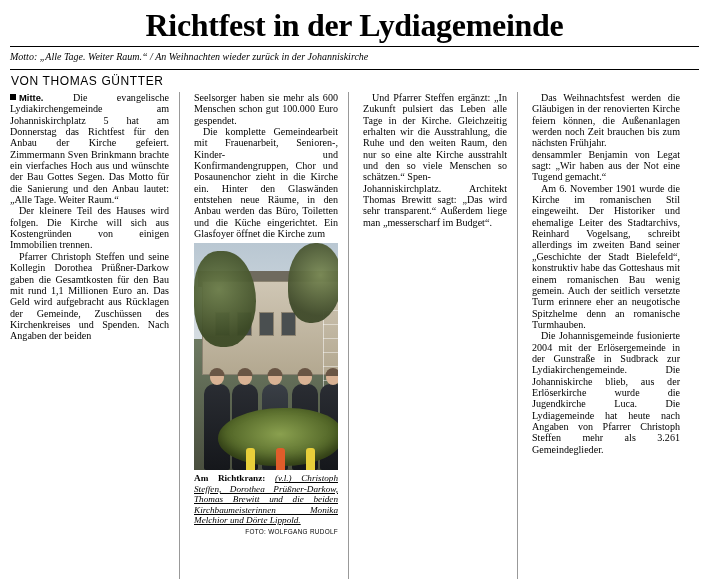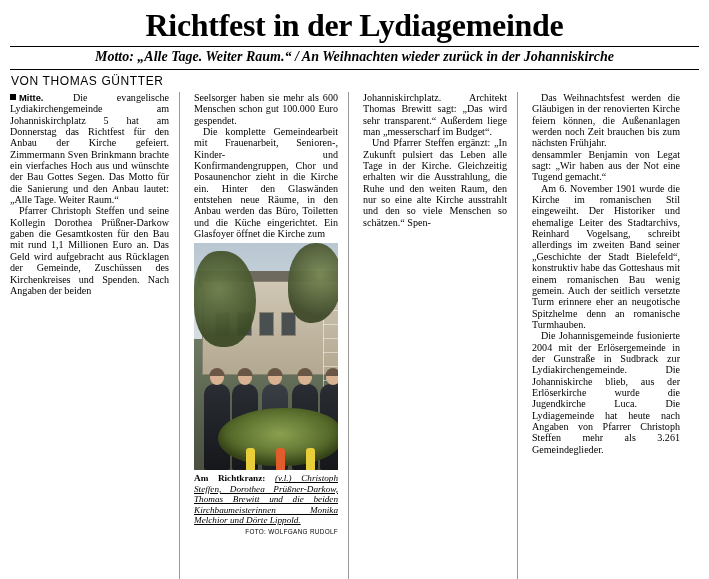--- a/index.html
+++ b/index.html
@@ -30,25 +30,24 @@
     letter-spacing: -0.3px;
     margin: 2px 0 4px 0;
   }
   .rule {
     border: 0;
     border-top: 1.2px solid #000;
     margin: 2px 0 3px 0;
   }
   .subhead {
     font-family: "Liberation Serif", serif;
-    font-weight: bold;
+    font-weight: normal;
     font-style: italic;
-    font-size: 14px;
+    font-size: 10px;
     line-height: 14px;
-    text-align: center;
     margin: 0 0 5px 0;
   }
   .rule2 {
     border: 0;
     border-top: 0.8px solid #000;
     margin: 3px 0 4px 0;
   }
   .byline {
     font-family: "Liberation Sans", sans-serif;
     font-size: 12px;
@@ -228,20 +227,21 @@
   <h1 class="headline">Richtfest in der Lydiagemeinde</h1>
   <hr class="rule">
   <div class="subhead">Motto: „Alle Tage. Weiter Raum.“  /  An Weihnachten wieder zurück in der Johanniskirche</div>
   <hr class="rule2">
   <div class="byline">VON THOMAS GÜNTTER</div>
 
   <div class="cols">
 
     <div class="col">
       <p class="body first"><span class="sq"></span><span class="kicker">Mitte.</span> <span>Die evangelische Lydiakirchengemeinde am Johanniskirchplatz 5 hat am Donnerstag das Richtfest für den Anbau der Kirche gefeiert. Zimmermann Sven Brinkmann brachte ein vierfaches Hoch aus und wünschte der Bau Gottes Segen. Das Motto für die Sanierung und den Anbau lautet: „Alle Tage. Weiter Raum.“</span></p>
+      <p class="body">Der kleinere Teil des Hauses wird folgen. Die Kirche will sich aus Kostengründen von einigen Immobilien trennen.</p>
       <p class="body">Pfarrer Christoph Steffen und seine Kollegin Dorothea Prüßner-Darkow gaben die Gesamtkosten für den Bau mit rund 1,1 Millionen Euro an. Das Geld wird aufgebracht aus Rücklagen der Gemeinde, Zuschüssen des Kirchenkreises und Spenden. Nach Angaben der beiden</p>
     </div>
 
     <div class="col">
       <p class="body first">Seelsorger haben sie mehr als 600 Menschen schon gut 100.000 Euro gespendet.</p>
       <p class="body">Die komplette Gemeindearbeit mit Frauenarbeit, Senioren-, Kinder- und Konfirmandengruppen, Chor und Posaunenchor zieht in die Kirche ein. Hinter den Glaswänden entstehen neue Räume, in den Anbau werden das Büro, Toiletten und die Küche eingerichtet. Ein Glasfoyer öffnet die Kirche zum</p>
 
       <div class="photo-wrap">
         <div class="photo">
           <div class="sky"></div>
@@ -284,22 +284,22 @@
               <div class="ribbon r3" style="left:88px;"></div>
             </div>
           </div>
         </div>
         <p class="caption"><b>Am Richtkranz:</b> <i>(v.l.) Christoph Steffen, Dorothea Prüßner-Darkow, Thomas Brewitt und die beiden Kirchbaumeisterinnen Monika Melchior und Dörte Lippold.</i></p>
         <div class="credit">FOTO: WOLFGANG RUDOLF</div>
       </div>
     </div>
 
     <div class="col">
+      <p class="body">Und Pfarrer Steffen ergänzt: „In Zukunft pulsiert das Leben alle Tage in der Kirche. Gleichzeitig erhalten wir die Ausstrahlung, die Ruhe und den weiten Raum, den nur so eine alte Kirche ausstrahlt und den so viele Menschen so schätzen.“ Spen-</p>
       <p class="body first">Johanniskirchplatz. Architekt Thomas Brewitt sagt: „Das wird sehr transparent.“ Außerdem liege man „messerscharf im Budget“.</p>
-      <p class="body">Und Pfarrer Steffen ergänzt: „In Zukunft pulsiert das Leben alle Tage in der Kirche. Gleichzeitig erhalten wir die Ausstrahlung, die Ruhe und den weiten Raum, den nur so eine alte Kirche ausstrahlt und den so viele Menschen so schätzen.“ Spen-</p>
     </div>
 
     <div class="col wide">
       <p class="body">Das Weihnachtsfest werden die Gläubigen in der renovierten Kirche feiern können, die Außenanlagen werden noch Zeit brauchen bis zum nächsten Frühjahr.</p>
       <p class="body first">densammler Benjamin von Legat sagt: „Wir haben aus der Not eine Tugend gemacht.“</p>
       <p class="body">Am 6. November 1901 wurde die Kirche im romanischen Stil eingeweiht. Der Historiker und ehemalige Leiter des Stadtarchivs, Reinhard Vogelsang, schreibt allerdings im zweiten Band seiner „Geschichte der Stadt Bielefeld“, konstruktiv habe das Gotteshaus mit einem romanischen Bau wenig gemein. Auch der seitlich versetzte Turm erinnere eher an neugotische Spitzhelme denn an romanische Turmhauben.</p>
       <p class="body">Die Johannisgemeinde fusionierte 2004 mit der Erlösergemeinde in der Gunstraße in Sudbrack zur Lydiakirchengemeinde. Die Johanniskirche blieb, aus der Erlöserkirche wurde die Jugendkirche Luca. Die Lydiagemeinde hat heute nach Angaben von Pfarrer Christoph Steffen mehr als 3.261 Gemeindeglieder.</p>
     </div>
 
   </div>

